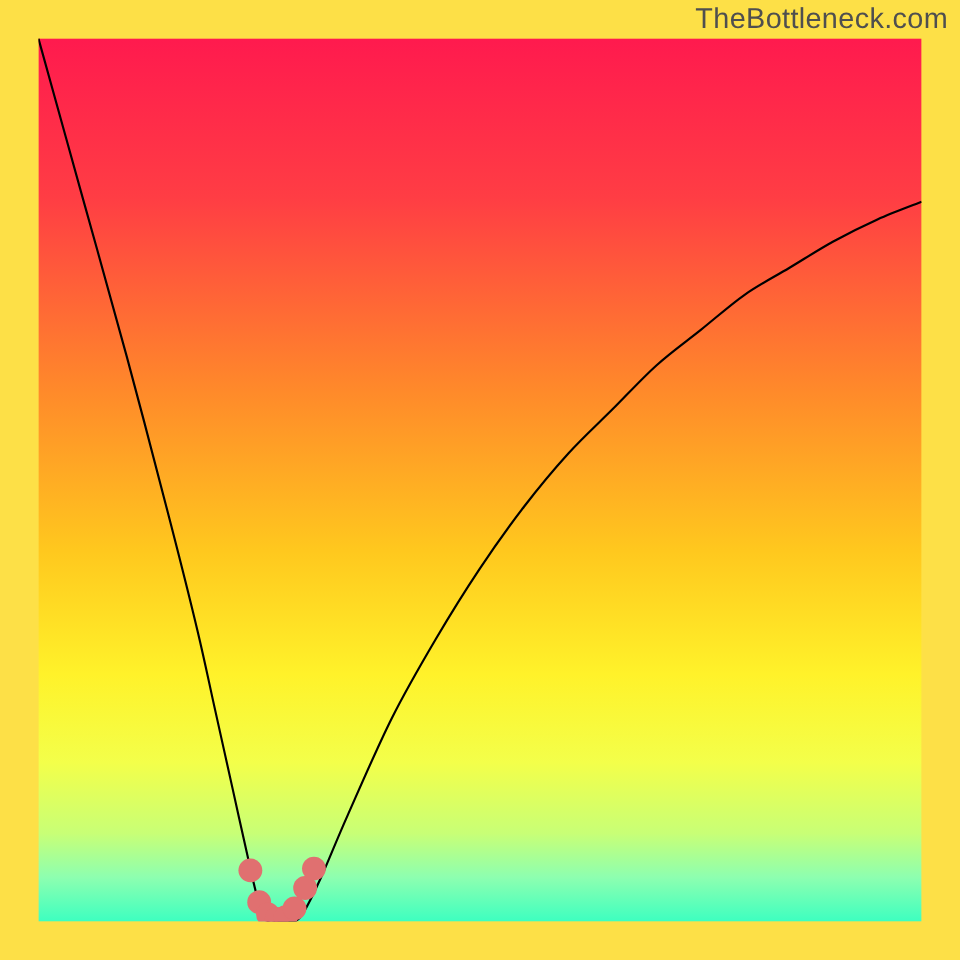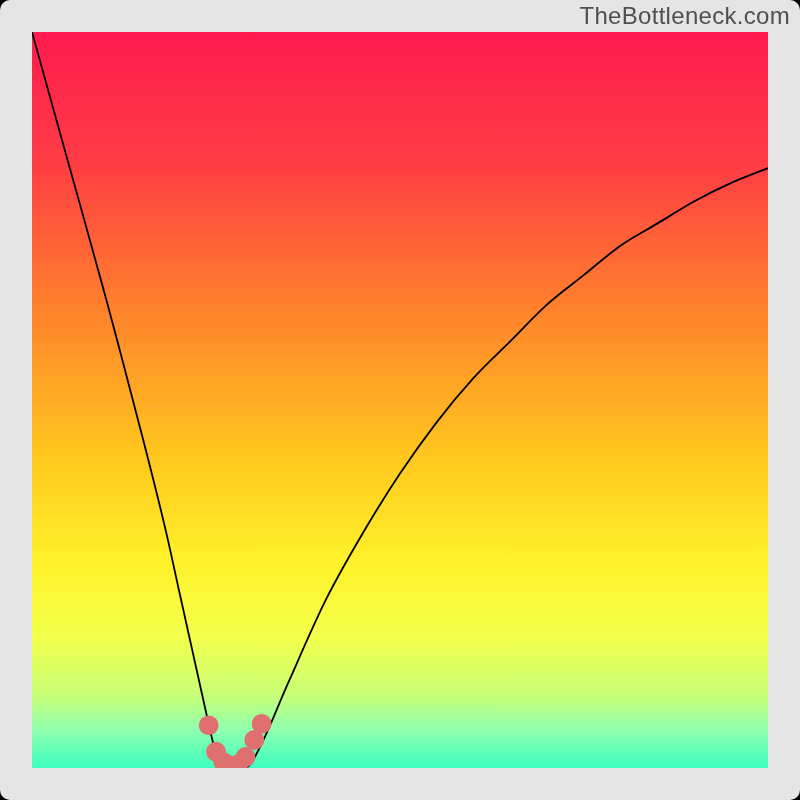--- a/index.html
+++ b/index.html
@@ -8,22 +8,21 @@
     width: 800px;
     height: 800px;
     overflow: hidden;
     background: #000;
     font-family: Arial, Helvetica, sans-serif;
   }
   .outer {
     position: relative;
     width: 800px;
     height: 800px;
-    background: #e5e5e5;
-    border-radius: 10px;
+    background: #fde047;
   }
   .watermark {
     position: absolute;
     top: 2px;
     right: 10px;
     color: #4f4f4f;
     font-size: 24px;
     font-weight: 500;
     letter-spacing: 0.3px;
     z-index: 10;

